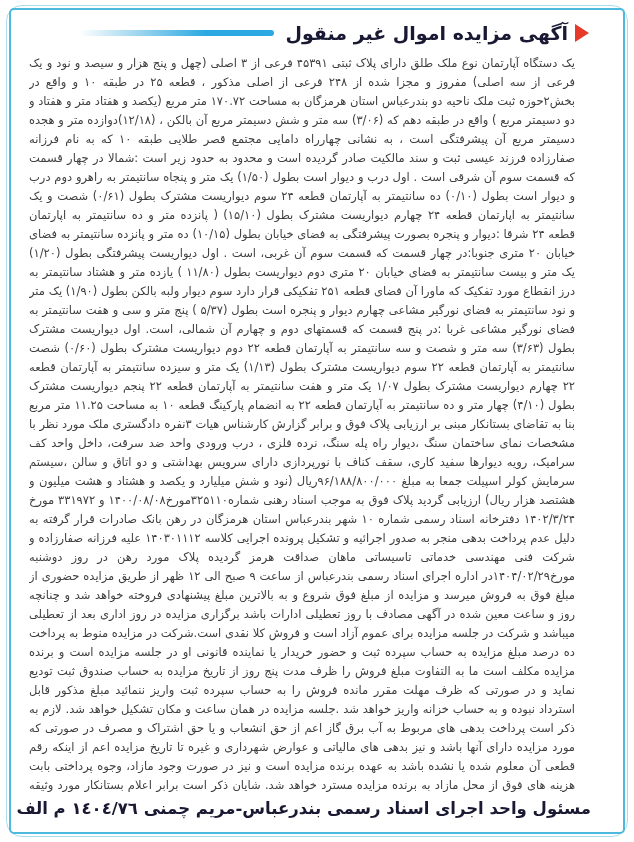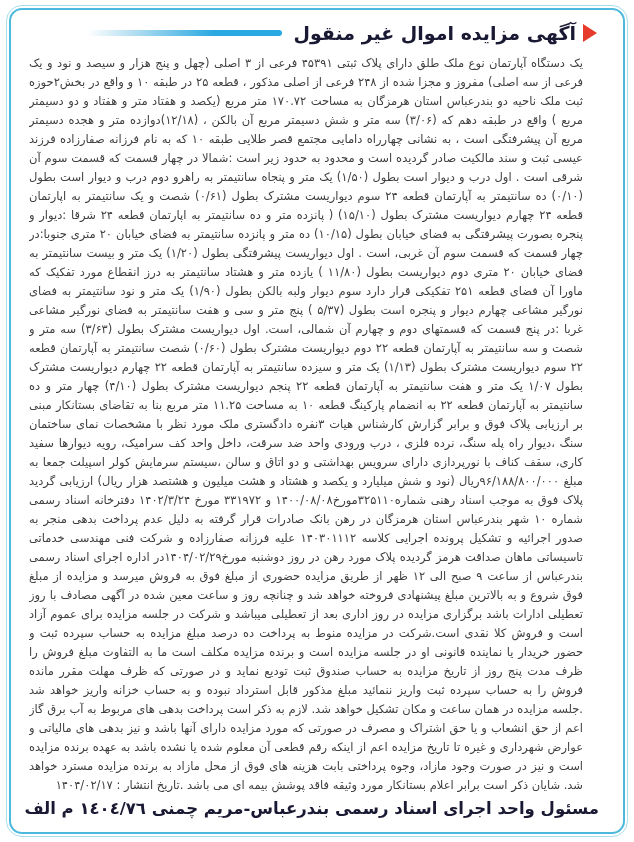--- a/index.html
+++ b/index.html
@@ -9,22 +9,22 @@
     font-family:"DejaVu Sans",sans-serif;
     direction:rtl;
   }
   .frame-outer{
     width:100%;height:100%;box-sizing:border-box;
     border:1.5px solid #aadeec;border-radius:16px;
     padding:2px;
   }
   .frame{
     width:100%;height:100%;box-sizing:border-box;
-    border:2.5px solid #4db9dd;border-radius:13px;
-    padding:10px 24px 8px 16px;
+    border:2.5px solid #4db9dd;border-radius:5px;
+    padding:10px 32px 8px 16px;
     display:flex;flex-direction:column;overflow:hidden;
   }
   .header{
     display:flex;align-items:center;gap:7px;
     padding:2px 2px 6px 2px;flex:0 0 auto;
   }
   .tri{
     width:0;height:0;flex:0 0 auto;
     border-top:9px solid transparent;
     border-bottom:9px solid transparent;

